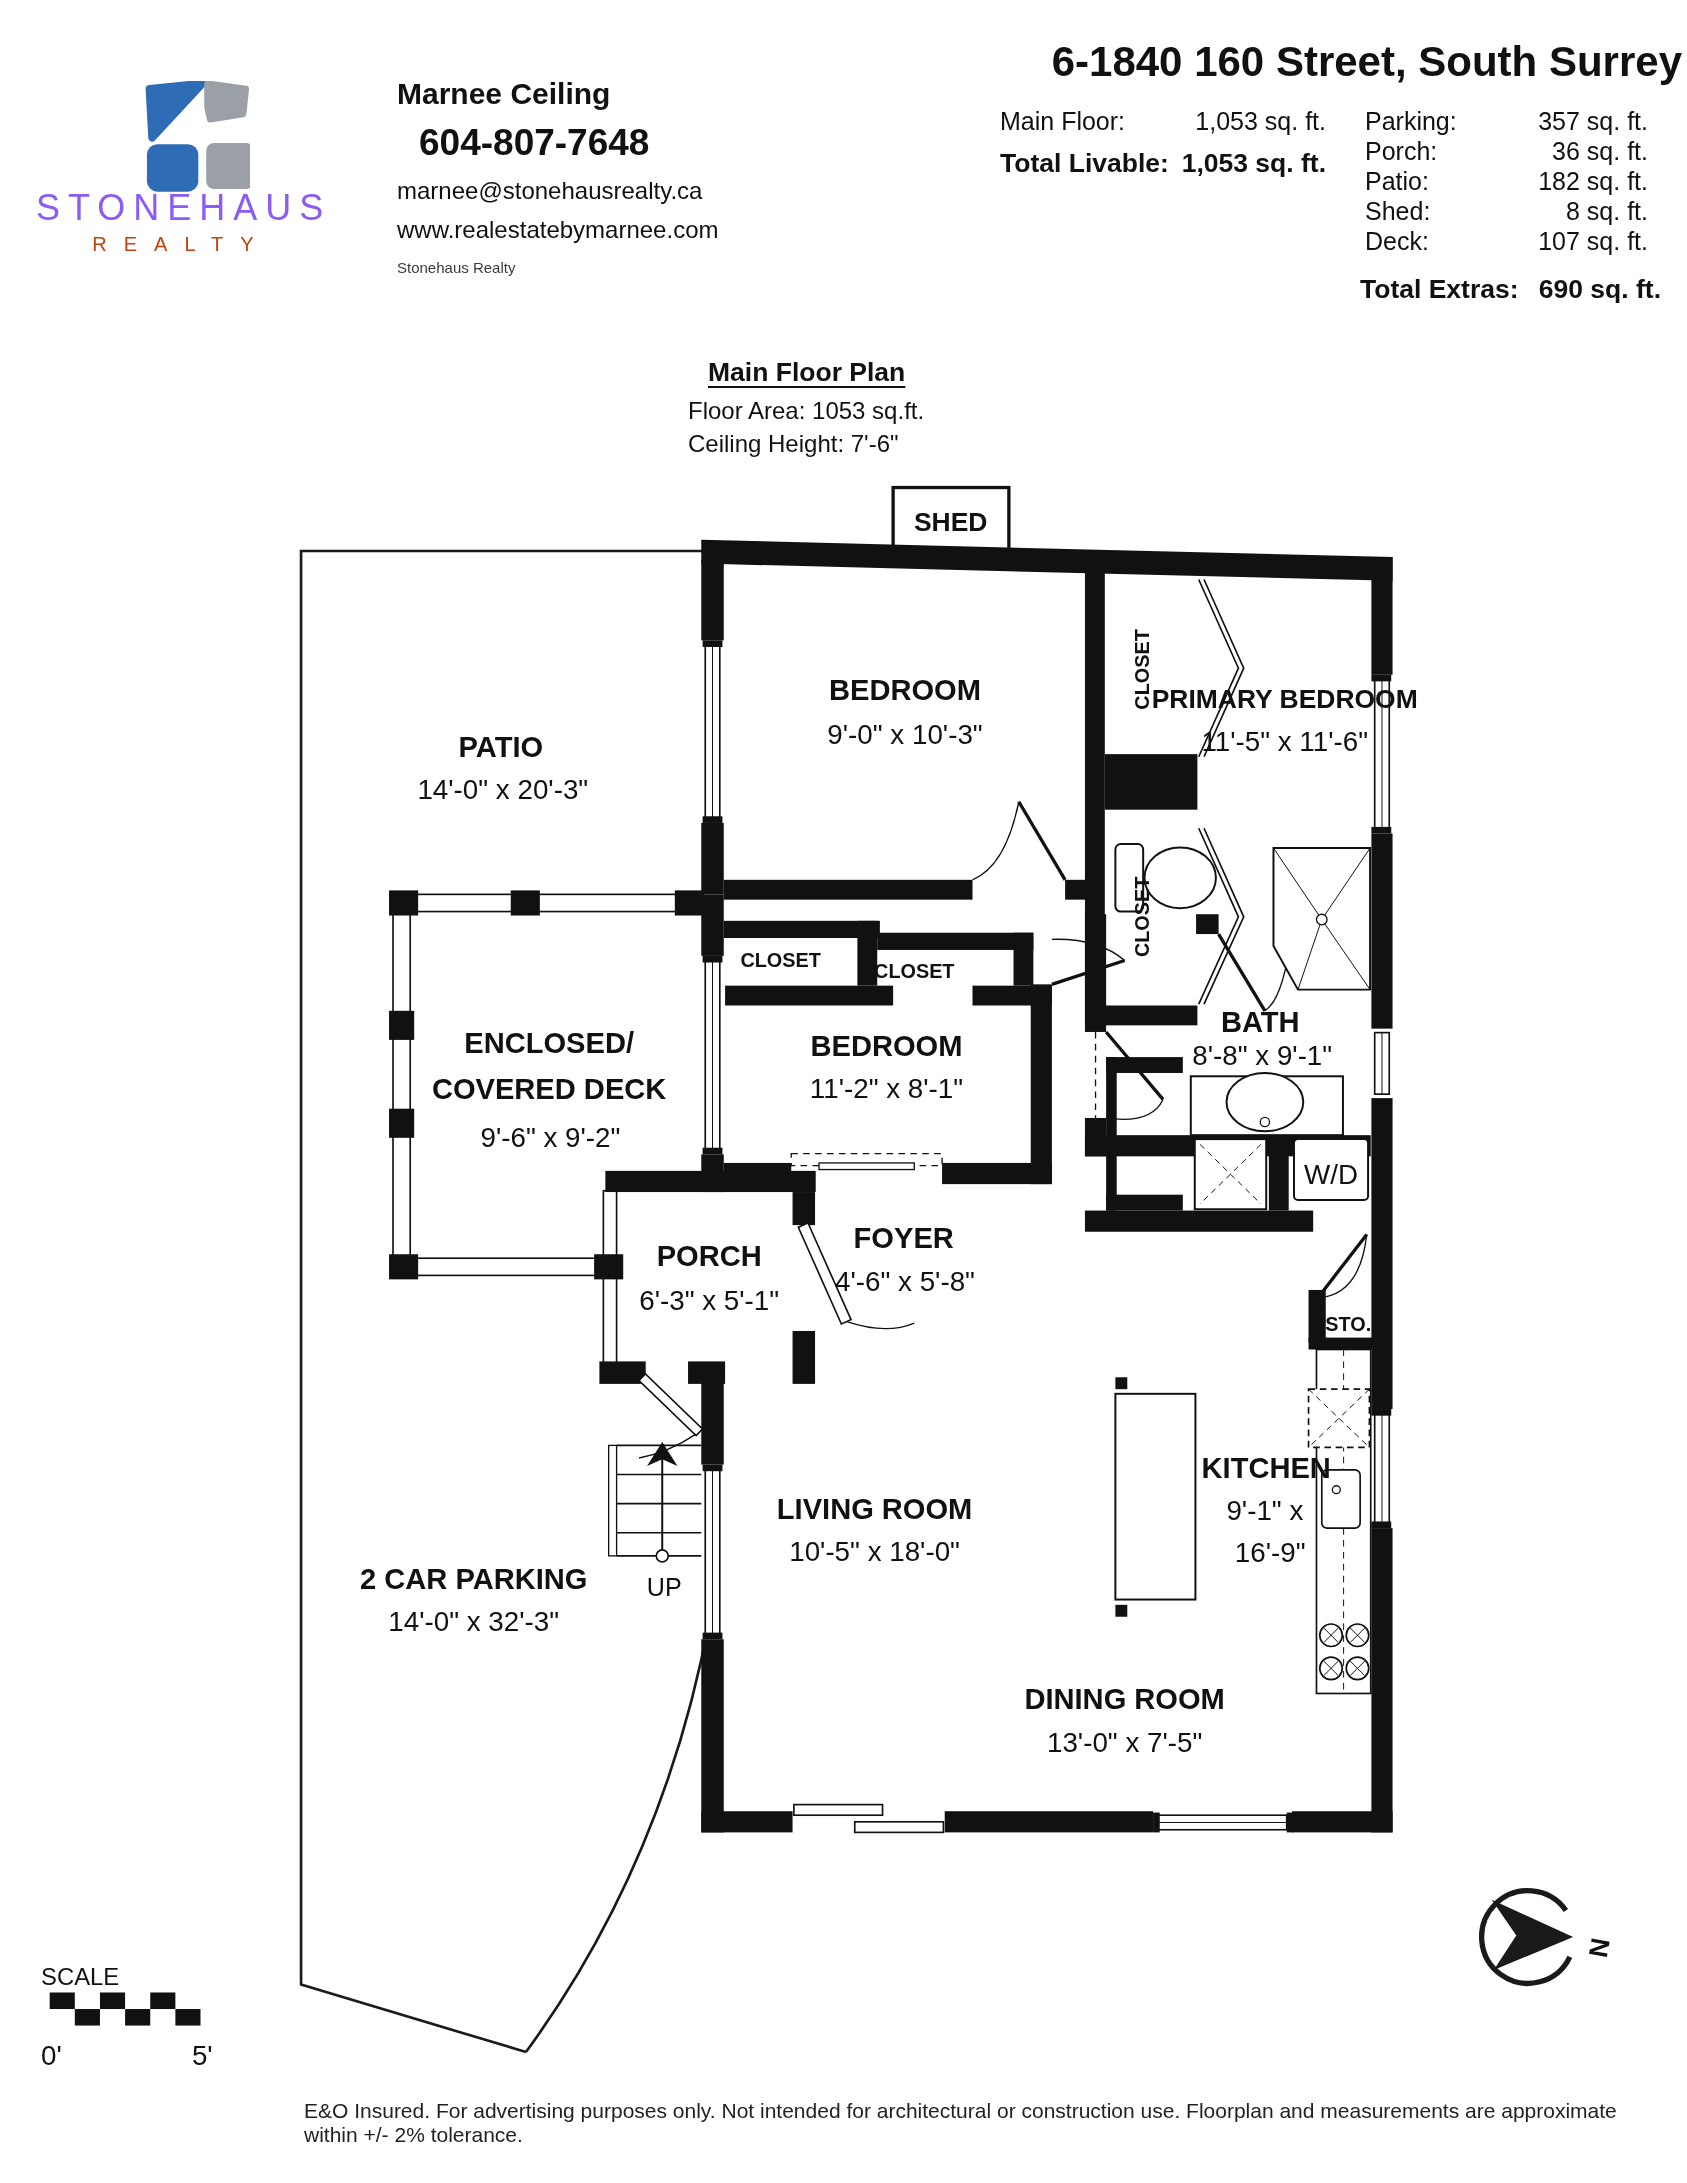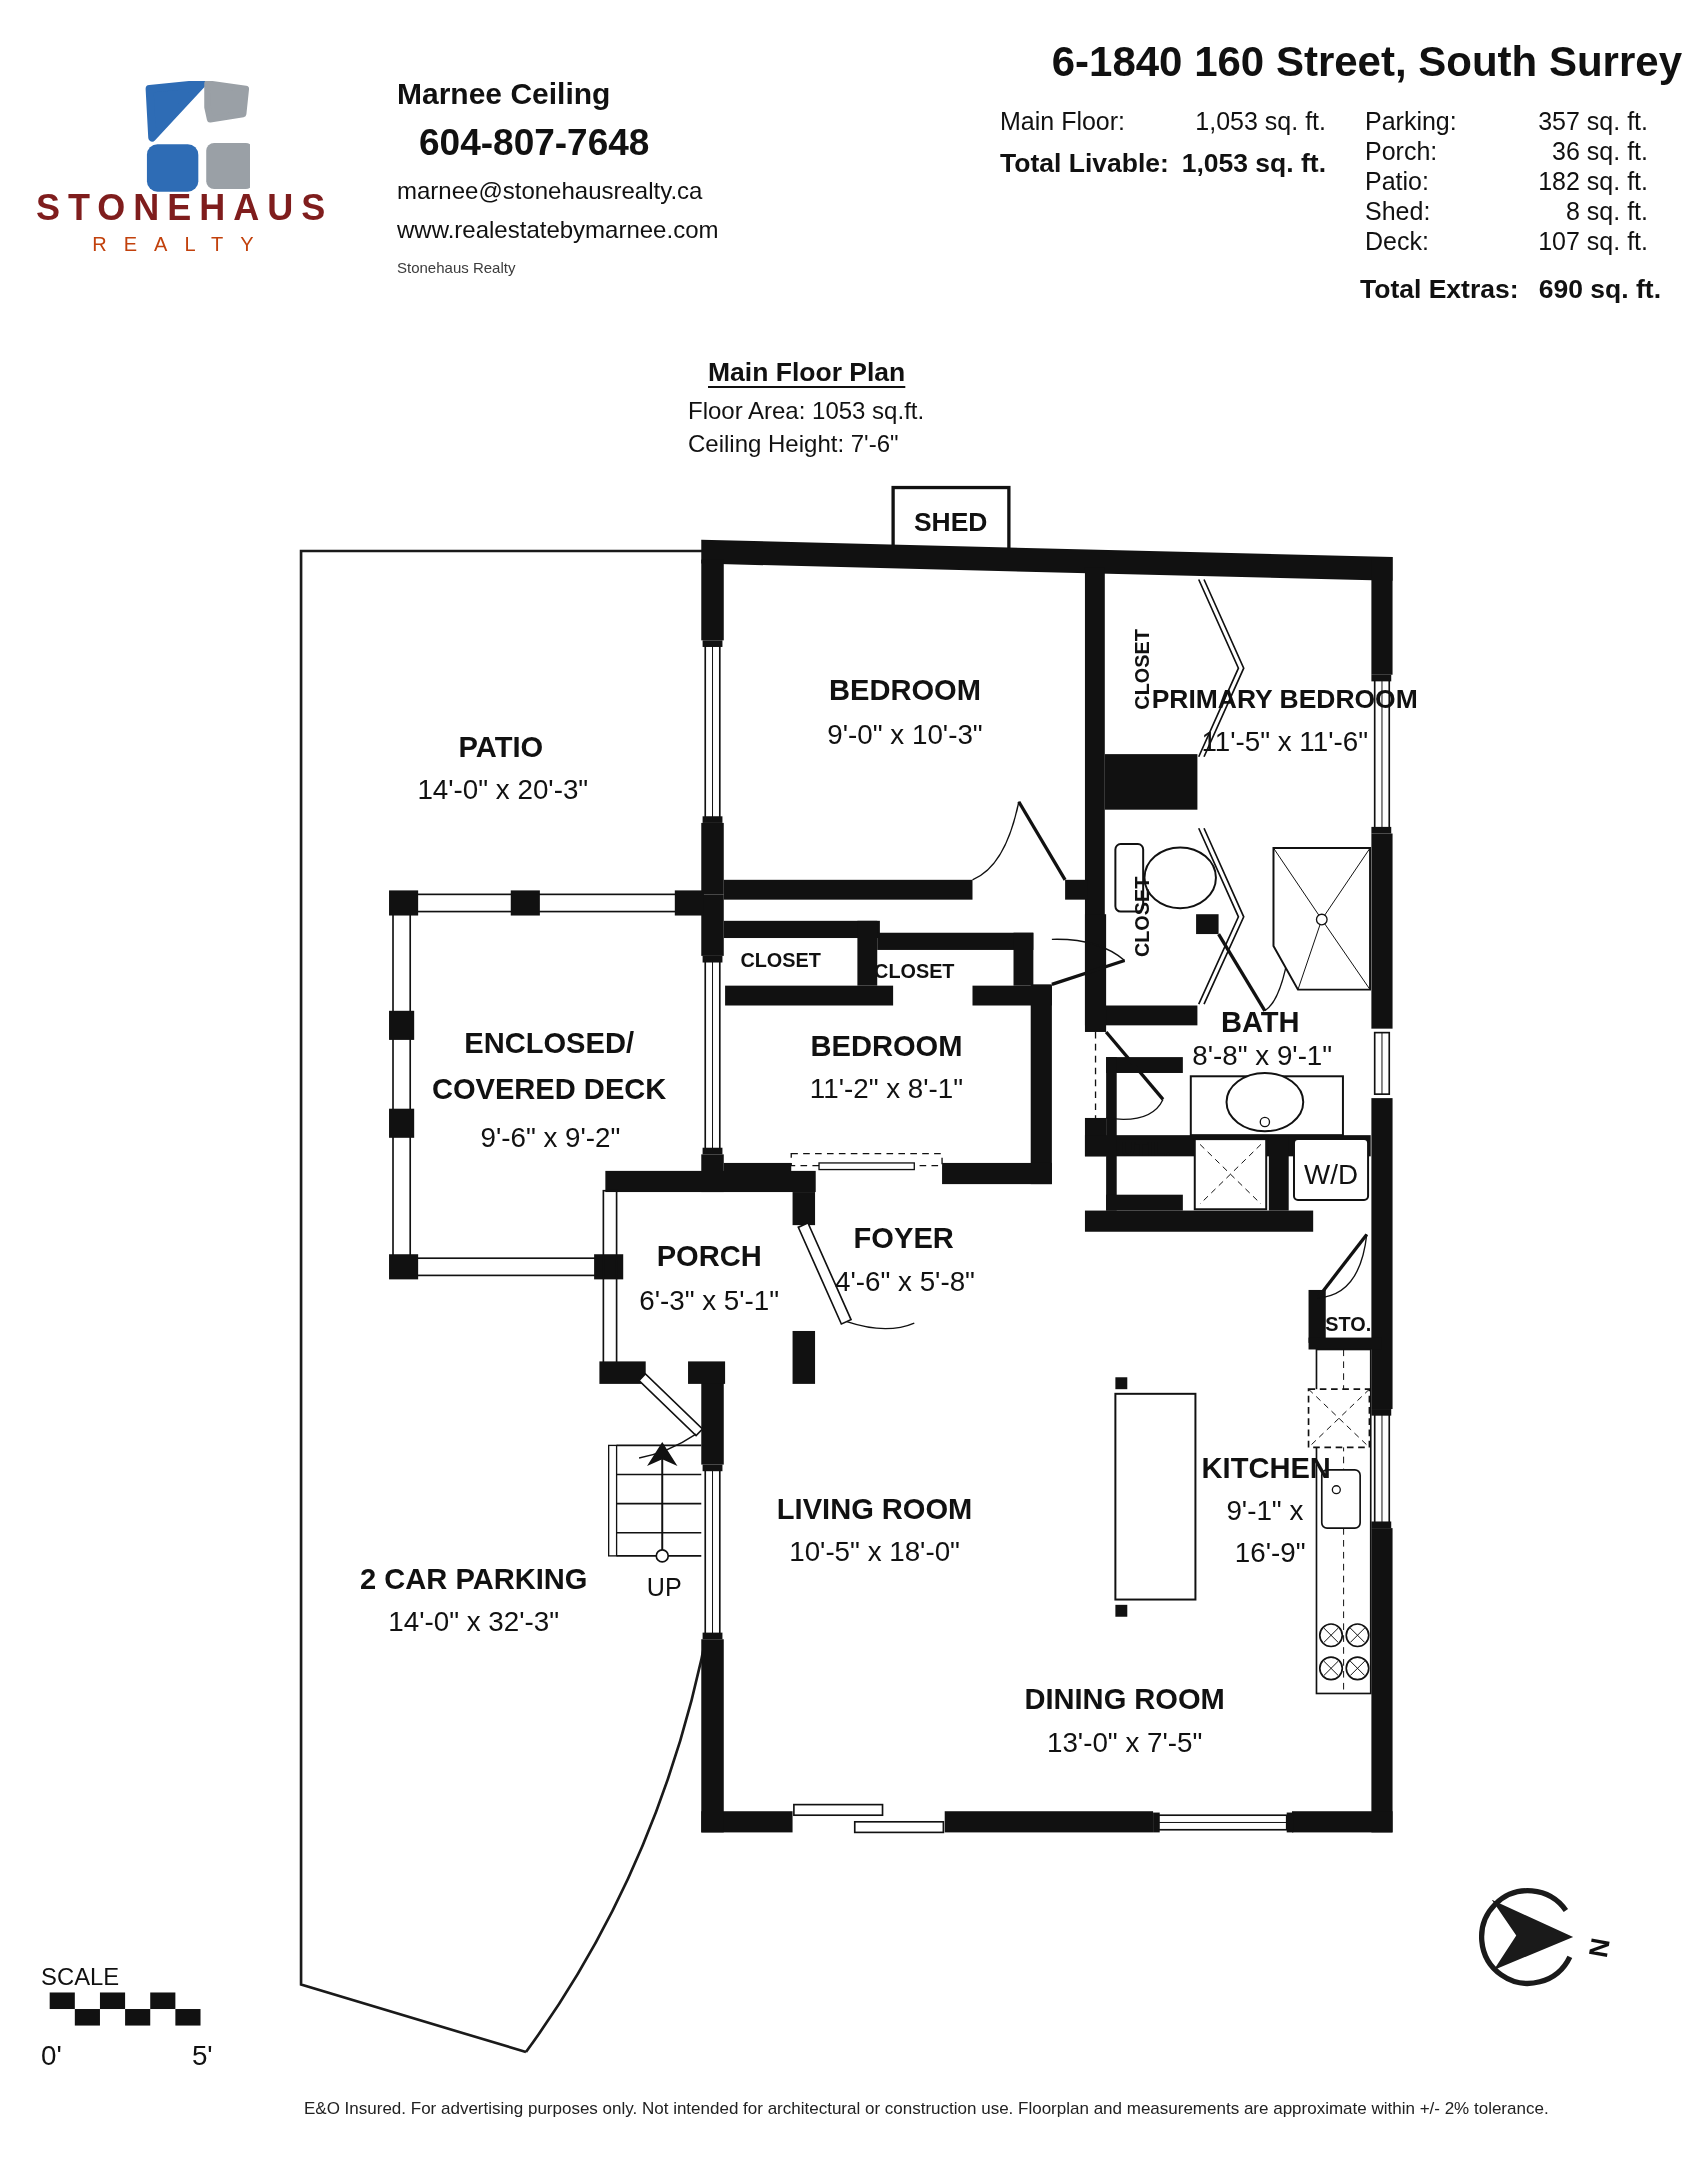--- a/index.html
+++ b/index.html
@@ -1,34 +1,34 @@
 <!DOCTYPE html>
 <html style="font-size:10.6px"><head>
 <meta charset="utf-8">
 <style>
   html,body{margin:0;padding:0;background:#ffffff;}
   #page{position:relative;width:1687px;height:2183px;background:#ffffff;overflow:hidden;
         font-family:"Liberation Sans", sans-serif;color:#111;}
   .abs{position:absolute;}
   
-  .brand-word{width:291px;text-align:center;color:#7f1d1d;font-size:36px;letter-spacing:8px;font-weight:700;}
+  .brand-word{width:291px;text-align:center;color:#8b5cf6;font-size:36px;letter-spacing:8px;font-weight:400;}
   .brand-sub{width:291px;text-align:center;color:#c2410c;font-size:20px;letter-spacing:17px;font-weight:400;}
   .agent-name{font-size:30px;font-weight:700;}
   .agent-phone{font-size:37px;font-weight:700;}
   .agent-line{font-size:24px;font-weight:400;}
   .agent-brokerage{font-size:15px;color:#3c3c3c;}
   .listing-title{width:743px;text-align:right;font-size:42px;font-weight:700;letter-spacing:0px;}
   .area-row{display:flex;justify-content:space-between;font-size:25px;line-height:30px;}
   .area-row.bold{font-weight:700;font-size:26.5px;}
   .plan-title{font-size:26.5px;font-weight:700;text-decoration:underline;text-underline-offset:5.3px;}
   .plan-sub{font-size:24px;font-weight:400;}
   
   .cotala{font-size:69px;font-weight:700;letter-spacing:-2.6px;}
   .cotala sup{font-size:14.6px;font-weight:400;}
-  .disclaimer{font-size:17px;color:#222;}
+  .disclaimer{font-size:21px;color:#222;}
   svg text{fill:#111;}
   .rname{font-weight:700;font-size:44px;}
   .rname-sm{font-weight:700;font-size:40px;}
   .rdim{font-weight:400;font-size:42px;}
   .rsmall{font-weight:700;font-size:30px;}
 </style>
 </head>
 <body>
 
 <div id="page">

